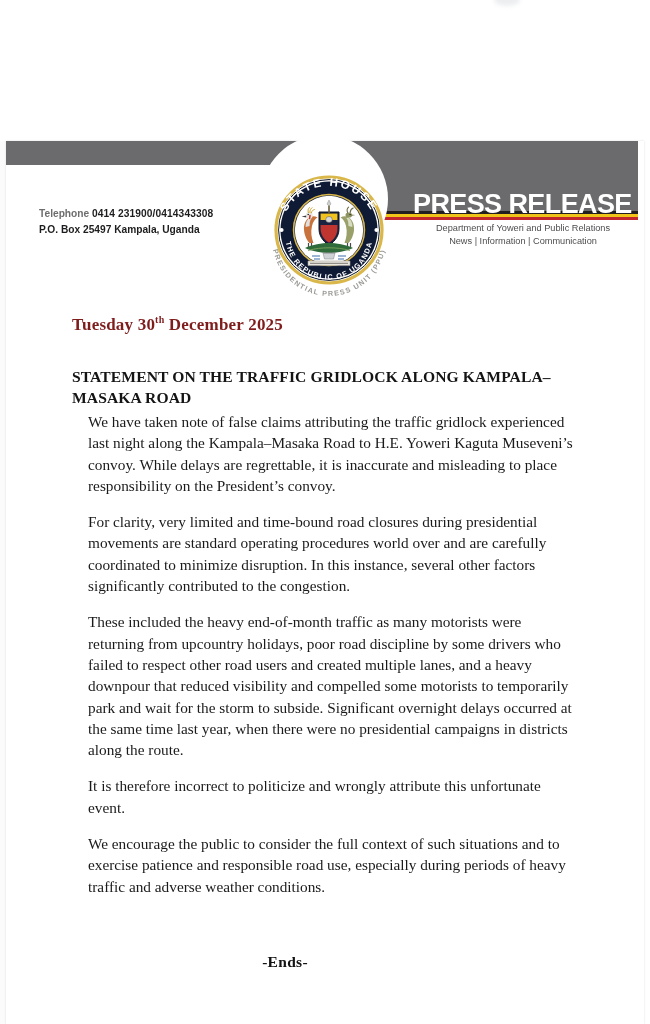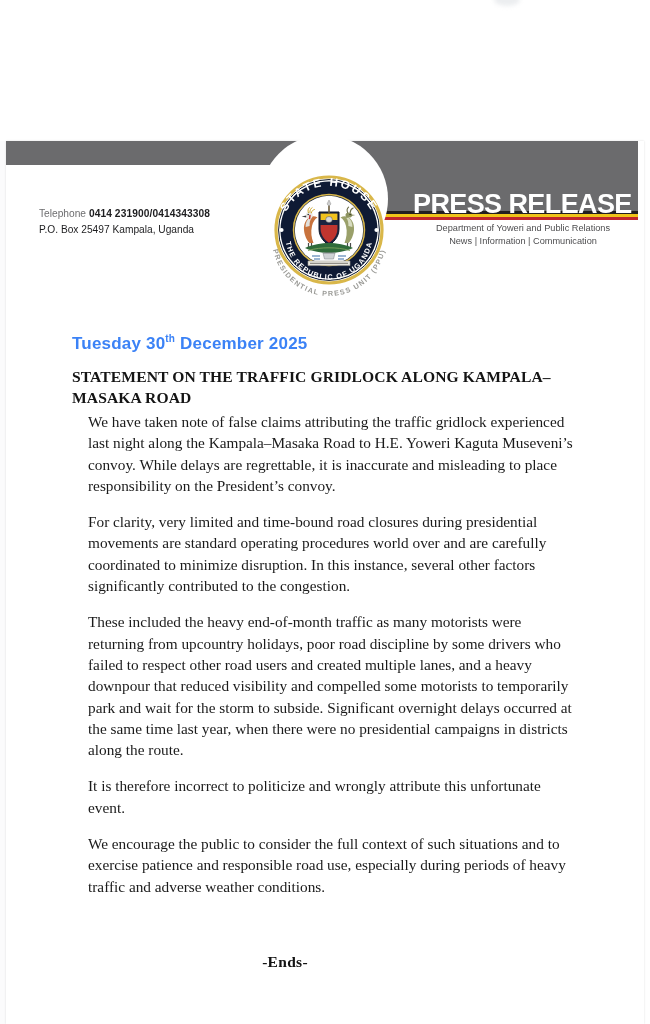--- a/index.html
+++ b/index.html
@@ -101,39 +101,39 @@
   
   .contact {
     position: absolute;
     left: 39px; top: 206px;
     font-family: "Liberation Sans", sans-serif;
     font-size: 10.2px;
     line-height: 16px;
     color: #3b3b3d;
     white-space: nowrap;
   }
-  .contact .lbl { font-weight: normal; color: #6d6d6f; margin-top: 28px; }
+  .contact .lbl { font-weight: bold; color: #6d6d6f; margin-top: 28px; }
   .contact .val { font-weight: bold; color: #1d1d1f; letter-spacing: 0.1px; }
-  .contact .ln2 { font-weight: normal; color: #1d1d1f; }
+  .contact .ln2 { font-weight: bold; color: #1d1d1f; }
 
   
   .logo {
     position: absolute;
     left: 262px; top: 163px;
     width: 134px; height: 134px;
   }
 
   
   .doc-date {
     position: absolute;
-    left: 72px; top: 333px;
-    font-family: Liberation Sans, sans-serif;
+    left: 72px; top: 314px;
+    font-family: Liberation Serif, serif;
     font-weight: bold;
     font-size: 17px;
-    color: #3b82f6;
+    color: #7f1d1d;
     letter-spacing: 0.2px;
   }
   .doc-date sup { font-size: 10px; vertical-align: super; }
 
   .doc-headline {
     position: absolute;
     left: 72px; top: 366px;
     width: 500px;
     font-family: "Liberation Serif", serif;
     font-weight: bold;

